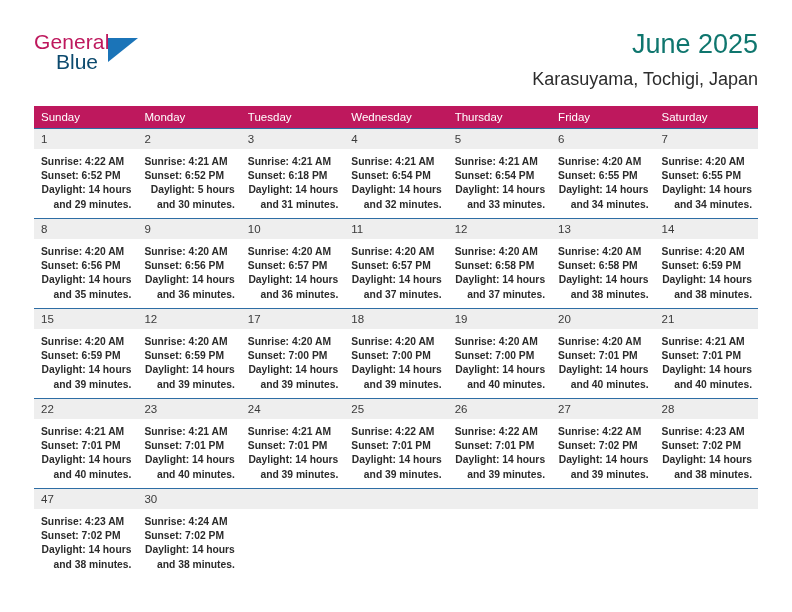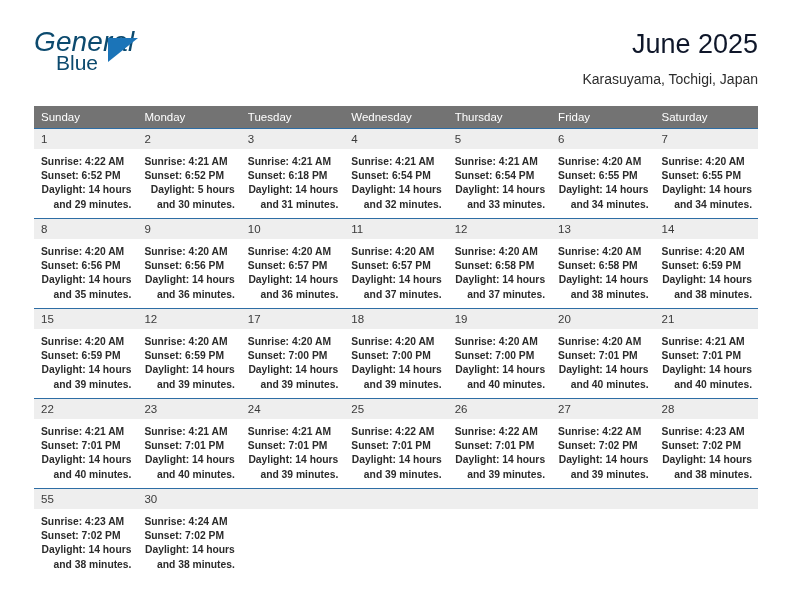--- a/index.html
+++ b/index.html
@@ -32,26 +32,25 @@
   }
 
   .logo {
     position: absolute;
     left: 0;
     top: 2px;
     width: 120px;
     height: 52px;
   }
   .logo-general {
-    font-size: 28px;
+    font-size: 21px;
     letter-spacing: .1px;
-    color: #0c4a6e;
+    color: #be185d;
     line-height: 24px;
     font-family: "Liberation Sans", sans-serif;
-    font-style: italic;
   }
   .logo-blue {
     font-size: 21px;
     color: #0c4a6e;
     line-height: 22px;
     margin-left: 22px;
     display: block;
     margin-top: -3px;
   }
   .logo-tri {
@@ -65,45 +64,45 @@
   }
 
   .title-block {
     position: absolute;
     right: 0;
     top: 0;
     text-align: right;
   }
   .month-title {
     font-size: 27px;
-    color: #0f172a;
+    color: #0f766e;
     line-height: 32px;
     white-space: nowrap;
     font-weight: normal;
     margin: 0;
   }
   .location {
-    font-size: 14px;
+    font-size: 18px;
     color: #2c2c2c;
     line-height: 18px;
     margin-top: 10px;
     white-space: nowrap;
   }
 
   
   .calendar {
     position: absolute;
     left: 34px;
     top: 106px;
     width: 724px;
     border-collapse: collapse;
     table-layout: fixed;
   }
   .calendar th {
-    background: #737373;
+    background: #be185d;
     color: #ffffff;
     font-weight: normal;
     font-size: 11.5px;
     text-align: left;
     padding: 5px 0 5px 7px;
     height: 12px;
     border: none;
   }
   .calendar td {
     width: 103.4px;
@@ -406,21 +405,21 @@
             <div class="daynum">28</div>
             <div class="details">
               <div>Sunrise: 4:23 AM</div>
               <div>Sunset: 7:02 PM</div>
               <div class="wrap">Daylight: 14 hours and 38 minutes.</div>
             </div>
           </td>
         </tr>
         <tr class="week-row last">
           <td>
-            <div class="daynum">55</div>
+            <div class="daynum">47</div>
             <div class="details">
               <div>Sunrise: 4:23 AM</div>
               <div>Sunset: 7:02 PM</div>
               <div class="wrap">Daylight: 14 hours and 38 minutes.</div>
             </div>
           </td>
           <td>
             <div class="daynum">30</div>
             <div class="details">
               <div>Sunrise: 4:24 AM</div>

